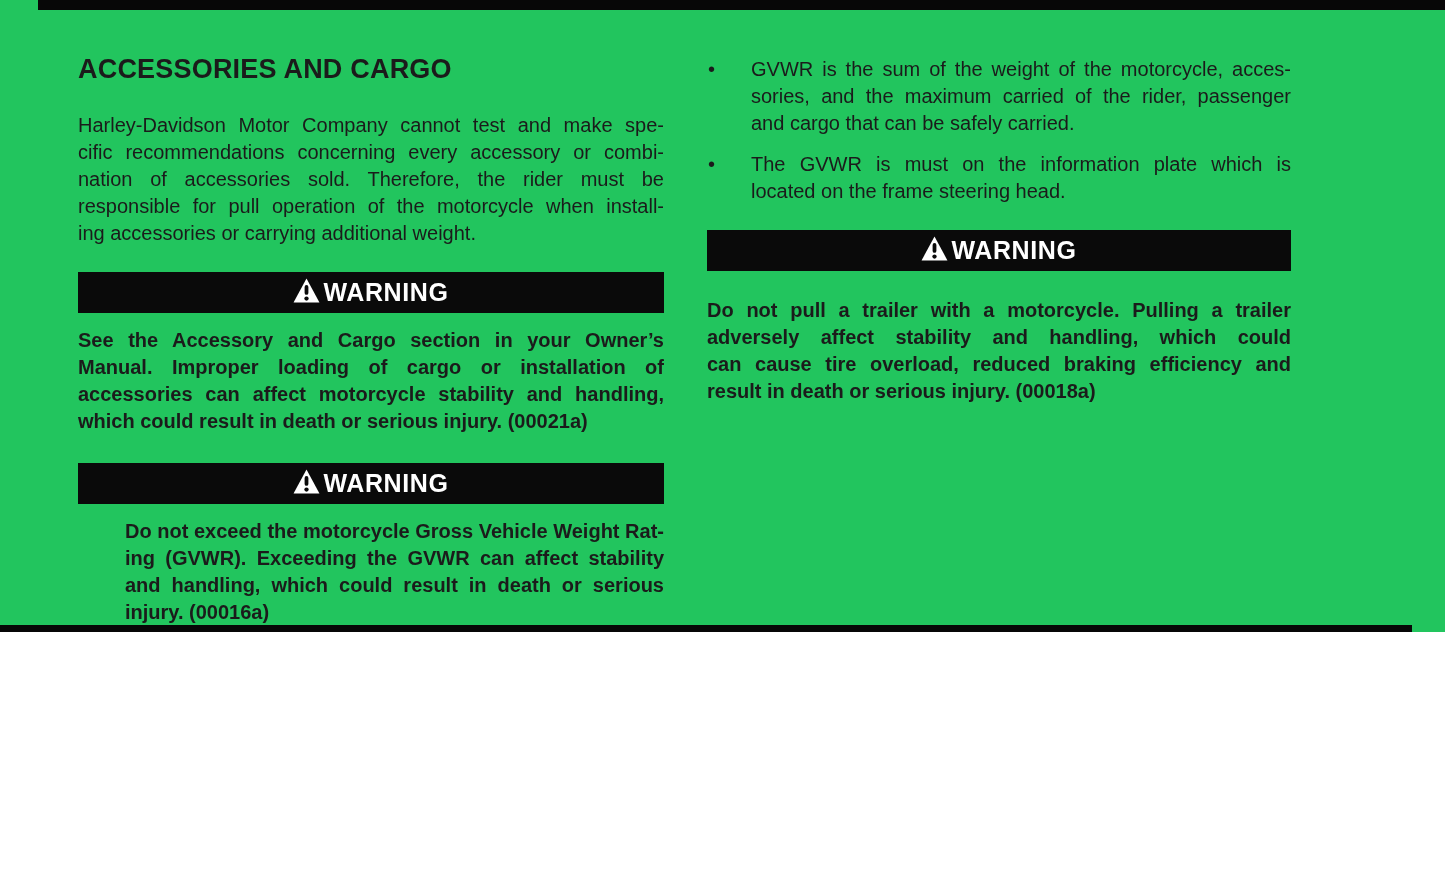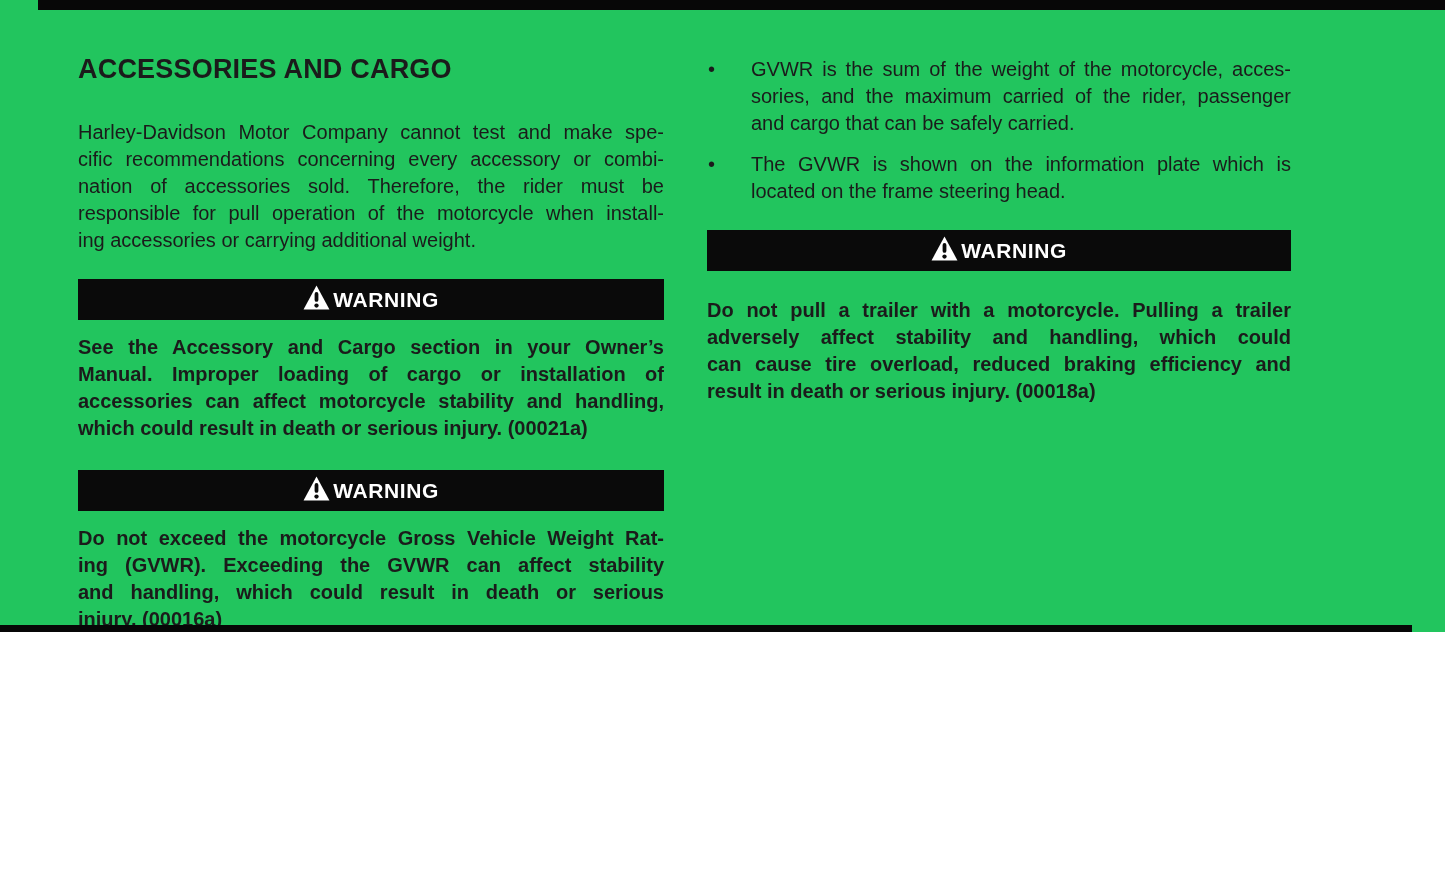--- a/index.html
+++ b/index.html
@@ -33,21 +33,21 @@
     margin-top: 54px;
     font-size: 27px;
     font-weight: 700;
     line-height: 31px;
     letter-spacing: 0.2px;
   }
   .para {
     font-size: 20px;
     line-height: 27px;
   }
-  .para.intro { margin-top: 34px; }
+  .para.intro { margin-top: 27px; }
   .para.bold  { font-weight: 700; }
   .ln-j {
     text-align: justify;
     text-align-last: justify;
   }
   .warn-banner {
     height: 41px;
     background: #0a0a0a;
     color: #ffffff;
     display: flex;
@@ -56,28 +56,28 @@
     gap: 3px;
   }
   .warn-banner .warn-icon {
     width: 27px;
     height: 27px;
     position: relative;
     top: -2px;
     flex: 0 0 auto;
   }
   .warn-banner .warn-label {
-    font-size: 21px;
+    font-size: 25px;
     font-weight: 700;
     letter-spacing: 0.6px;
   }
   .banner-1 { margin-top: 25px; }
   .warn-text-1 { margin-top: 14px; }
   .banner-2 { margin-top: 28px; }
-  .warn-text-2 { margin-top: 14px; }
+  .warn-text-2 { margin-top: 14px; margin-left: 47px; }
 
   .bullet-list { padding-top: 56px; }
   .bullet-item { display: flex; }
   .bullet-item + .bullet-item { margin-top: 14px; }
   .bullet-marker {
     flex: 0 0 43px;
     font-size: 20px;
     line-height: 27px;
     padding-left: 1px;
   }
@@ -155,21 +155,21 @@
         <div class="bullet-body para">
             <div class="ln-j">GVWR is the sum of the weight of the motorcycle, acces-</div>
             <div class="ln-j">sories, and the maximum carried of the rider, passenger</div>
             <div>and cargo that can be safely carried.</div>
           </div>
       </div>
 
       <div class="bullet-item">
         <span class="bullet-marker">•</span>
         <div class="bullet-body para">
-            <div class="ln-j">The GVWR is shown on the information plate which is</div>
+            <div class="ln-j">The GVWR is must on the information plate which is</div>
             <div>located on the frame steering head.</div>
           </div>
       </div>
 
     </div>
 
     <div class="warn-banner banner-3">
       <svg class="warn-icon" viewBox="0 0 100 92" aria-hidden="true">
         <path d="M50 2 L98 90 L2 90 Z" fill="#ffffff"></path>
         <rect x="43" y="26" width="14" height="36" rx="7" fill="#0a0a0a"></rect>

